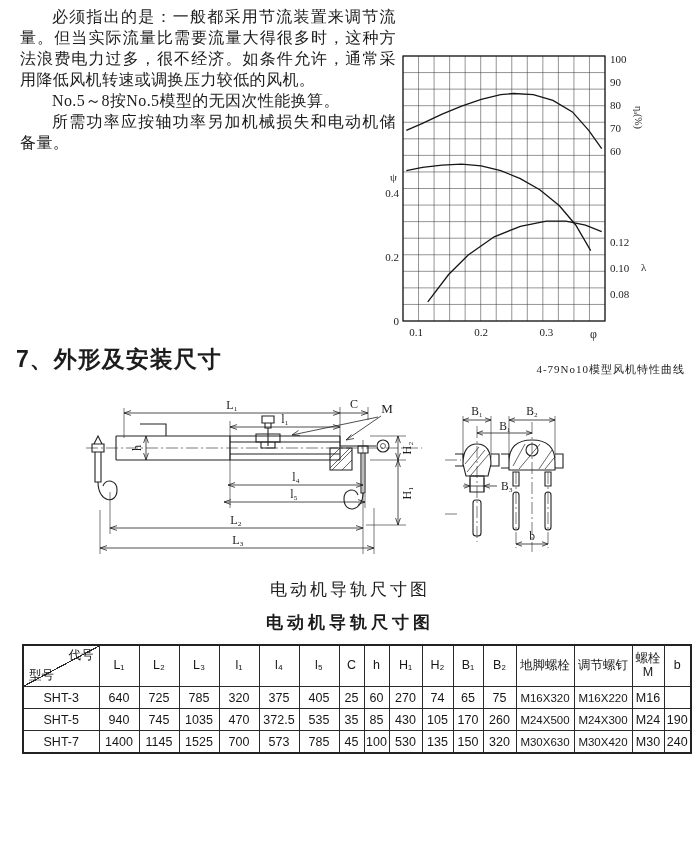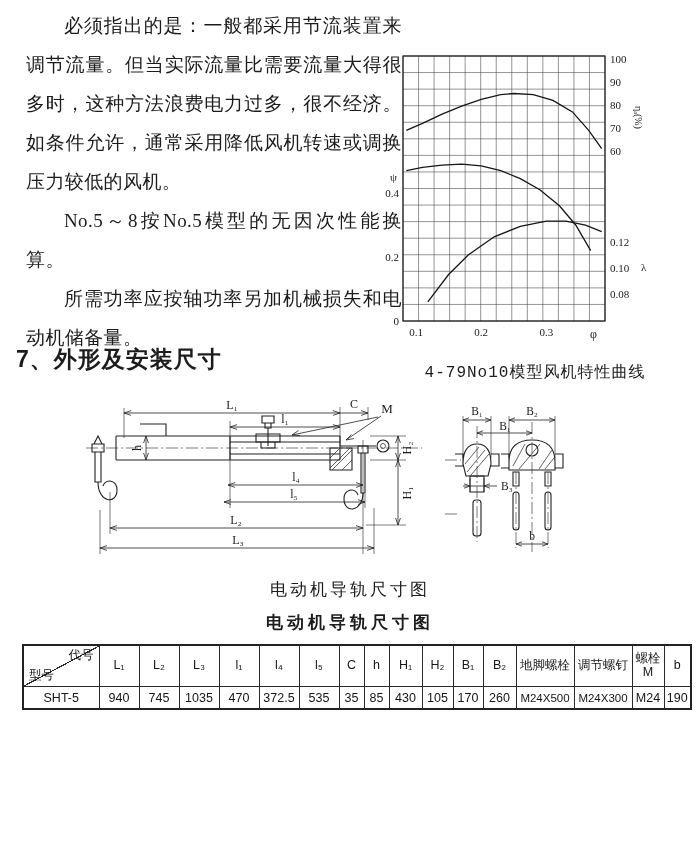--- a/index.html
+++ b/index.html
@@ -1,24 +1,24 @@
 <!DOCTYPE html>
 <html><head>
 <meta charset="utf-8">
 <style>
   html,body{margin:0;padding:0;background:#9a9a9a;}
   .page{position:relative;width:700px;height:850px;background:#ffffff;overflow:hidden;
         color:#1c1c1c;font-family:"Liberation Serif","DejaVu Serif",serif;}
   .abs{position:absolute;}
-  .text-col{left:26px;top:6px;width:376px;font-size:19px;line-height:39px;
+  .text-col{left:20px;top:6px;width:376px;font-size:16px;line-height:21px;
             text-align:justify;letter-spacing:0.4px;}
   .text-col p{margin:0;text-indent:2em;}
   .section-heading{left:16px;top:344px;font-family:"Liberation Sans","DejaVu Sans",sans-serif;
             font-weight:bold;font-size:23px;letter-spacing:1px;}
-  .chart-caption{left:385px;top:362px;width:300px;text-align:center;font-size:16px;letter-spacing:1px;font-family:Liberation Mono, monospace;}
+  .chart-caption{left:385px;top:362px;width:300px;text-align:right;font-size:11px;letter-spacing:1px;}
   .fig-caption{left:0;top:578px;width:700px;text-align:center;font-size:17px;letter-spacing:3px;}
   .table-title{left:0;top:611px;width:700px;text-align:center;font-size:17px;letter-spacing:4px;
             font-family:"Liberation Sans","DejaVu Sans",sans-serif;font-weight:bold;}
   svg{display:block;}
   svg text{fill:#1c1c1c;font-family:"Liberation Serif","DejaVu Serif",serif;}
   .dim,.ext,.cl{fill:none;stroke:#222;}
   .dim{stroke-width:0.8;}
   .ext{stroke-width:0.6;}
   .cl{stroke-width:0.6;stroke-dasharray:12 3 2 3;}
   .bodyline{fill:none;stroke:#222;stroke-width:1.1;}
@@ -228,34 +228,72 @@
           <th>B₁</th>
           <th>B₂</th>
           <th>地脚螺栓</th>
           <th>调节螺钉</th>
           <th>螺栓M</th>
           <th>b</th>
         </tr>
     </thead>
     <tbody>
         <tr>
+          <td>SHT-3</td>
+          <td>640</td>
+          <td>725</td>
+          <td>785</td>
+          <td>320</td>
+          <td>375</td>
+          <td>405</td>
+          <td>25</td>
+          <td>60</td>
+          <td>270</td>
+          <td>74</td>
+          <td>65</td>
+          <td>75</td>
+          <td class="bolt">M16X320</td>
+          <td class="bolt">M16X220</td>
+          <td>M16</td>
+          <td></td>
+        </tr>
+        <tr>
           <td>SHT-5</td>
           <td>940</td>
           <td>745</td>
           <td>1035</td>
           <td>470</td>
           <td>372.5</td>
           <td>535</td>
           <td>35</td>
           <td>85</td>
           <td>430</td>
           <td>105</td>
           <td>170</td>
           <td>260</td>
           <td class="bolt">M24X500</td>
           <td class="bolt">M24X300</td>
           <td>M24</td>
           <td>190</td>
         </tr>
+        <tr>
+          <td>SHT-7</td>
+          <td>1400</td>
+          <td>1145</td>
+          <td>1525</td>
+          <td>700</td>
+          <td>573</td>
+          <td>785</td>
+          <td>45</td>
+          <td>100</td>
+          <td>530</td>
+          <td>135</td>
+          <td>150</td>
+          <td>320</td>
+          <td class="bolt">M30X630</td>
+          <td class="bolt">M30X420</td>
+          <td>M30</td>
+          <td>240</td>
+        </tr>
       </tbody>
   </table>
 
 </div>
 
 </body></html>

